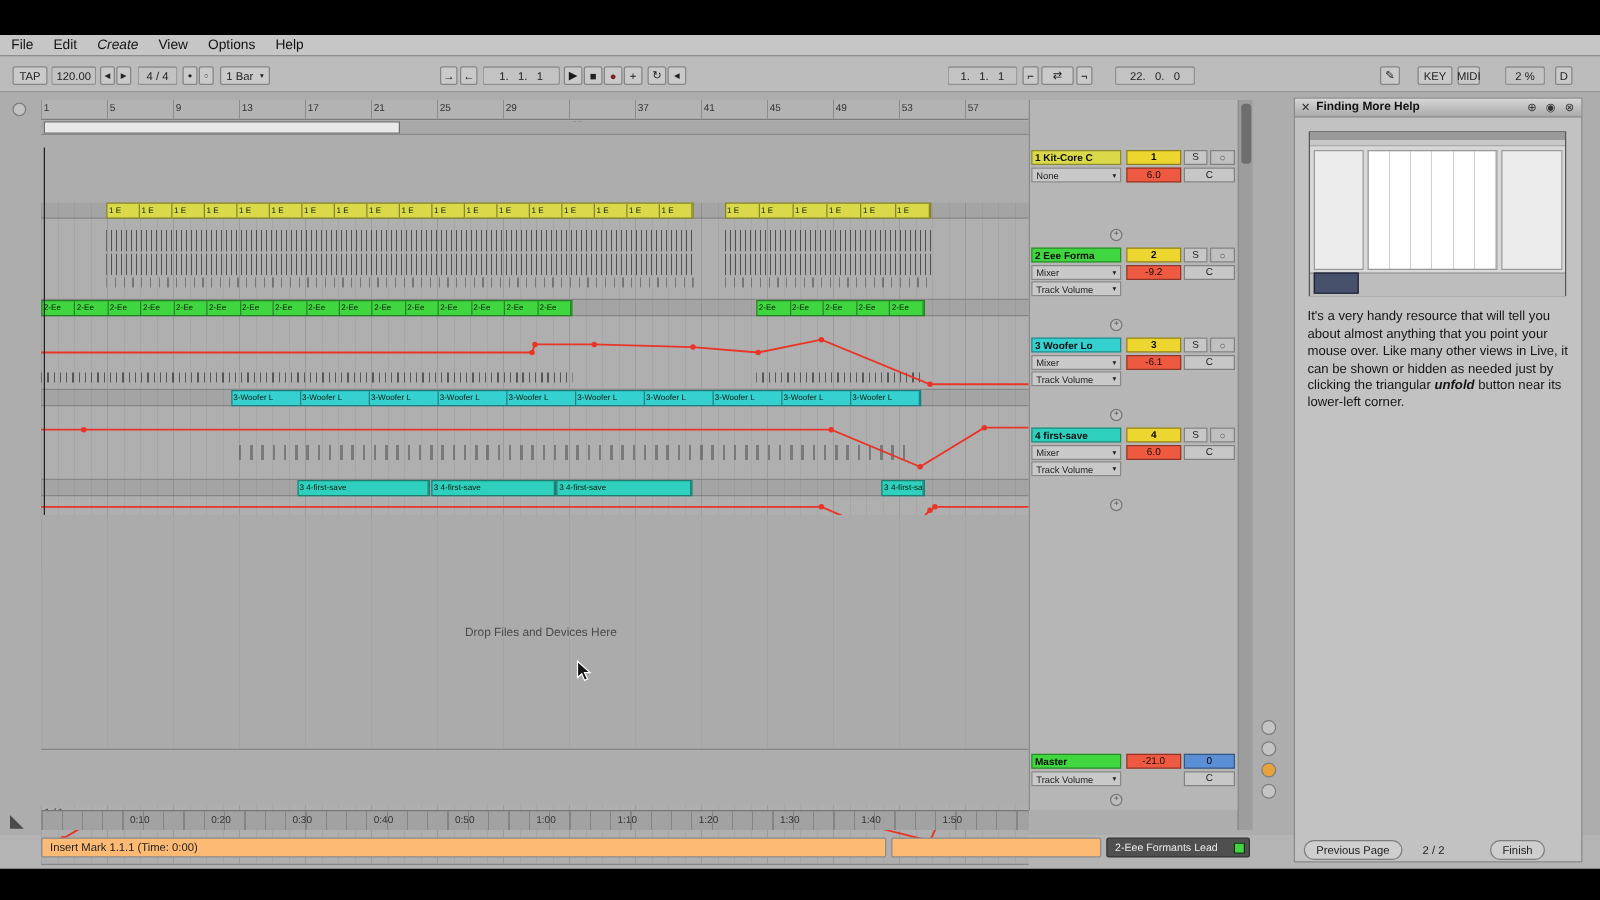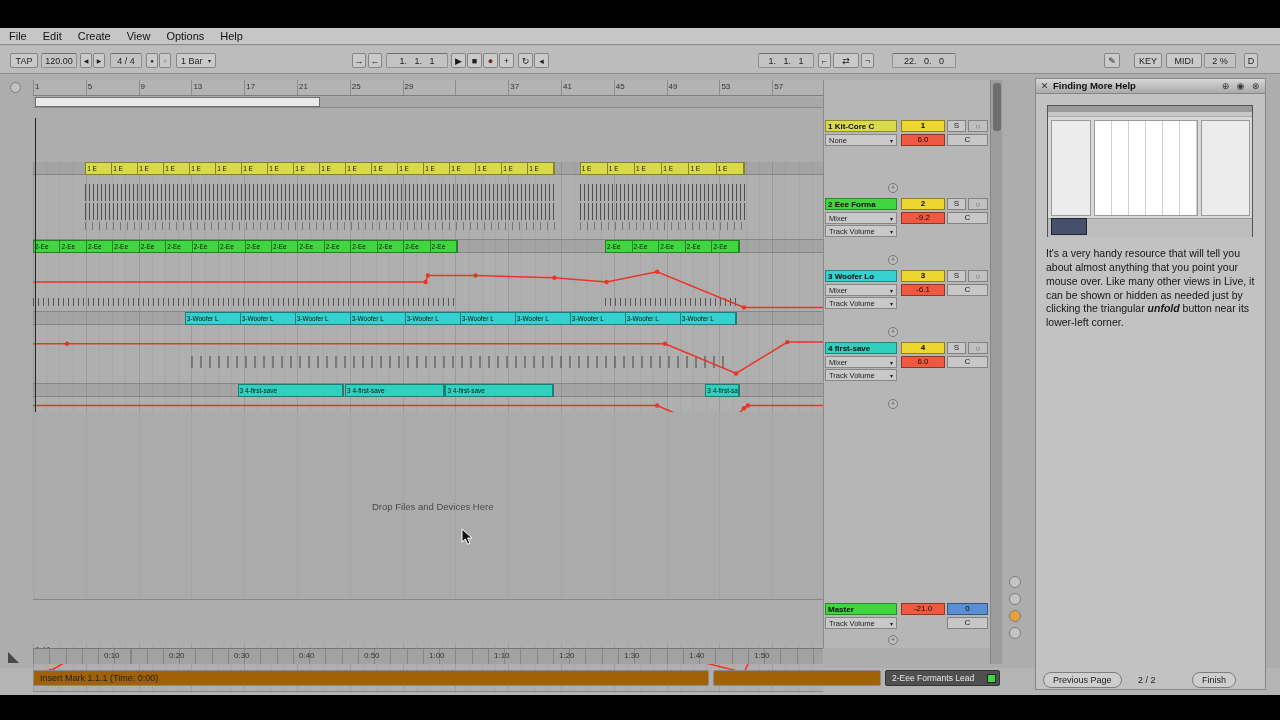--- a/index.html
+++ b/index.html
@@ -59,37 +59,37 @@
               font-size:9.5px;font-weight:bold;color:#111;line-height:14px;padding-left:17px;}
   .ht-icon{position:absolute;top:2px;width:11px;height:11px;font-size:9px;line-height:11px;
            text-align:center;color:#333;font-weight:normal;}
   #help-body{position:absolute;left:0;top:18px;width:100%;padding:6px 10px;font-size:10.5px;
              line-height:1.32;color:#161616;}
   #help-body p{margin-bottom:8px;}
   .hlink{color:#24435f;text-decoration:underline;cursor:pointer;}
   .help-btn{position:absolute;top:672px;height:16px;background:#cecece;border:1px solid #7d7d7d;
             border-radius:8px;font-size:9px;line-height:14px;padding:0 9px;color:#222;}
   
-  .sbox{position:absolute;top:670px;height:16px;background:#a16207;border:1px solid #8b8b8b;
+  .sbox{position:absolute;top:670px;height:16px;background:#fdba74;border:1px solid #8b8b8b;
         border-radius:2px;font-size:9px;line-height:14px;padding-left:6px;color:#222;
         overflow:hidden;white-space:nowrap;}
   .thumbpart{position:absolute;border:1px solid #9a9a9a;background:#ececec;}
 </style>
 </head>
 <body>
 
 <div id="stage">
 
   <div class="bar-black" style="top:0;height:28px;"></div>
   <div class="bar-black" style="top:695px;height:25px;"></div>
 
   <div id="menubar">
       <div class="menu-item" style="position: static;">File</div>
       <div class="menu-item" style="position: static;">Edit</div>
-      <div class="menu-item" style="position: static;">Create</div>
+      <div class="menu-item" style="position: static; font-style: italic;">Create</div>
       <div class="menu-item" style="position: static;">View</div>
       <div class="menu-item" style="position: static;">Options</div>
       <div class="menu-item" style="position: static;">Help</div>
     </div>
 
   <div id="transport">
     <div class="tb" style="left:10px;width:28px;">TAP</div>
     <div class="tb tv" style="left:41px;width:36px;">120.00</div>
     <div class="tb" style="left:80px;width:12px;font-size:6px;">◀</div>
     <div class="tb" style="left:93px;width:12px;font-size:6px;">▶</div>
@@ -109,21 +109,21 @@
     <div class="tb" style="left:499px;width:15px;">+</div>
     <div class="tb" style="left:518px;width:15px;">↻</div>
     <div class="tb" style="left:534px;width:15px;">◂</div>
     <div class="tb tv" style="left:758px;width:56px;">1.   1.   1</div>
     <div class="tb" style="left:818px;width:13px;">⌐</div>
     <div class="tb" style="left:833px;width:26px;">⇄</div>
     <div class="tb" style="left:861px;width:13px;">¬</div>
     <div class="tb tv" style="left:892px;width:64px;">22.   0.   0</div>
     <div class="tb" style="left:1104px;width:16px;">✎</div>
     <div class="tb" style="left:1134px;width:28px;">KEY</div>
-    <div class="tb" style="left:1166px;width:36px;">MIDI</div>
+    <div class="tb" style="left:1166px;width:18px;">MIDI</div>
     <div class="tb tv" style="left:1204px;width:32px;">2 %</div>
     <div class="tb" style="left:1244px;width:14px;">D</div>
   </div>
 
   <div class="abs" style="left:0;top:74px;width:1280px;height:594px;background:#adadad;"></div>
 
   <div class="abs" style="left:10px;top:82px;width:11px;height:11px;border-radius:50%;background:#c2c2c2;border:1px solid #7d7d7d;"></div>
 
   <div class="abs" style="left:33px;top:80px;width:790px;height:16px;background:#b3b3b3;border-bottom:1px solid #7e7e7e;
        background-image:repeating-linear-gradient(90deg,rgba(0,0,0,0.22) 0 1px,transparent 1px 52.8px);" id="beat-ruler">

